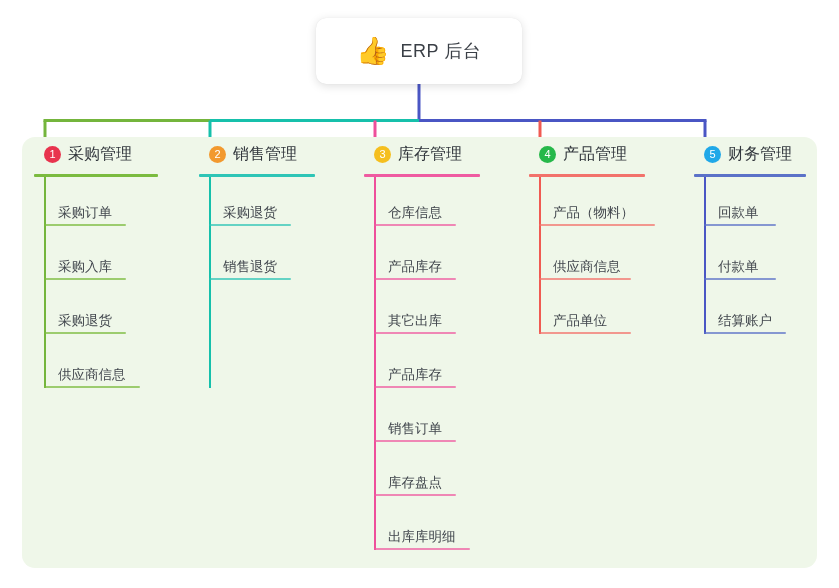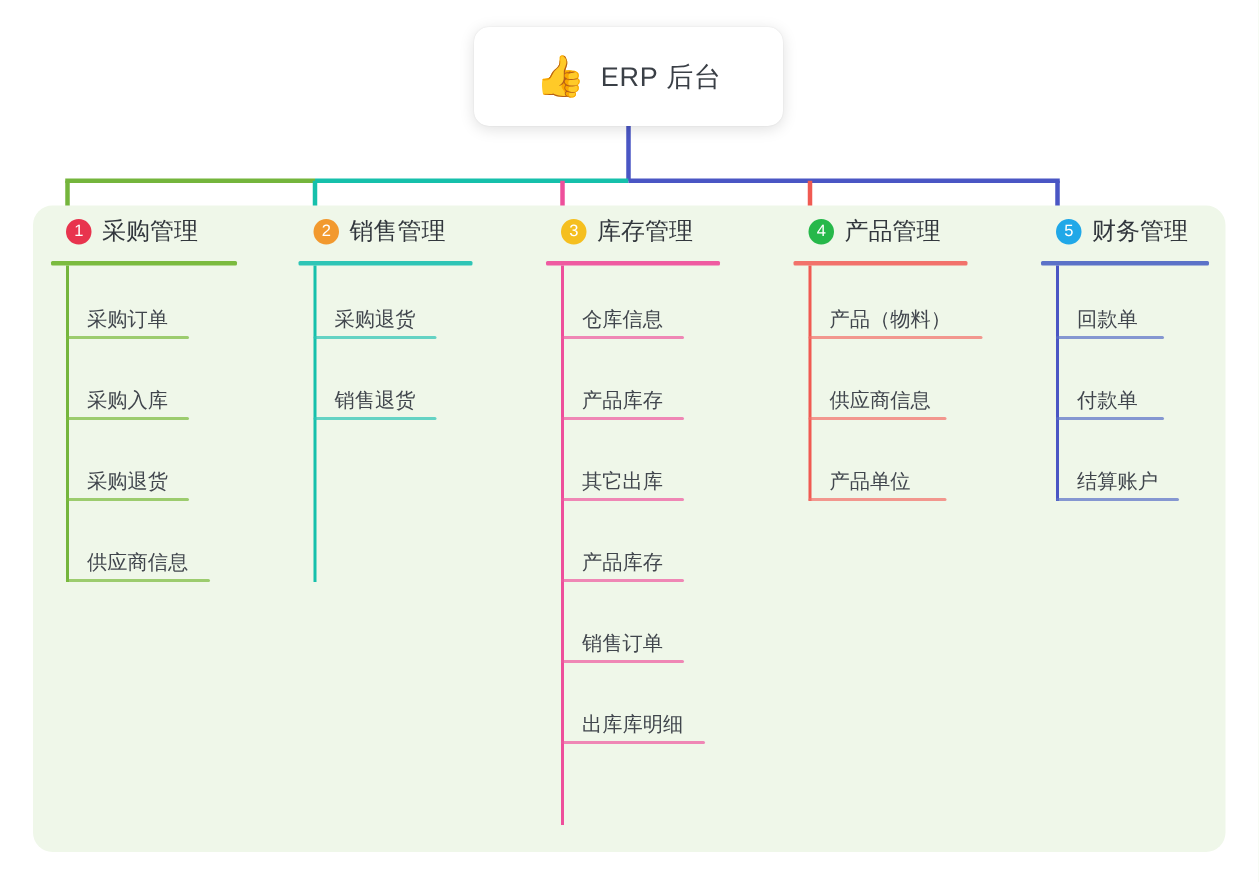--- a/index.html
+++ b/index.html
@@ -154,20 +154,24 @@
           </div>
           <div class="item">
             <span class="item-label">产品库存</span>
             <div class="item-rule" style="width: 82px; background: rgb(239, 91, 161); opacity: 0.72;"></div>
           </div>
           <div class="item">
             <span class="item-label">销售订单</span>
             <div class="item-rule" style="width: 82px; background: rgb(239, 91, 161); opacity: 0.72;"></div>
           </div>
           <div class="item">
+            <span class="item-label">库存盘点</span>
+            <div class="item-rule" style="width: 82px; background: rgb(239, 91, 161); opacity: 0.72;"></div>
+          </div>
+          <div class="item">
             <span class="item-label">出库库明细</span>
             <div class="item-rule" style="width: 96px; background: rgb(239, 91, 161); opacity: 0.72;"></div>
           </div>
         </div>
       </div>
       <div class="col" style="left: 529px; width: 150px;">
         <div class="col-head">
           <span class="badge" style="background: rgb(38, 184, 74);">4</span>
           <span class="head-text">产品管理</span>
         </div>

